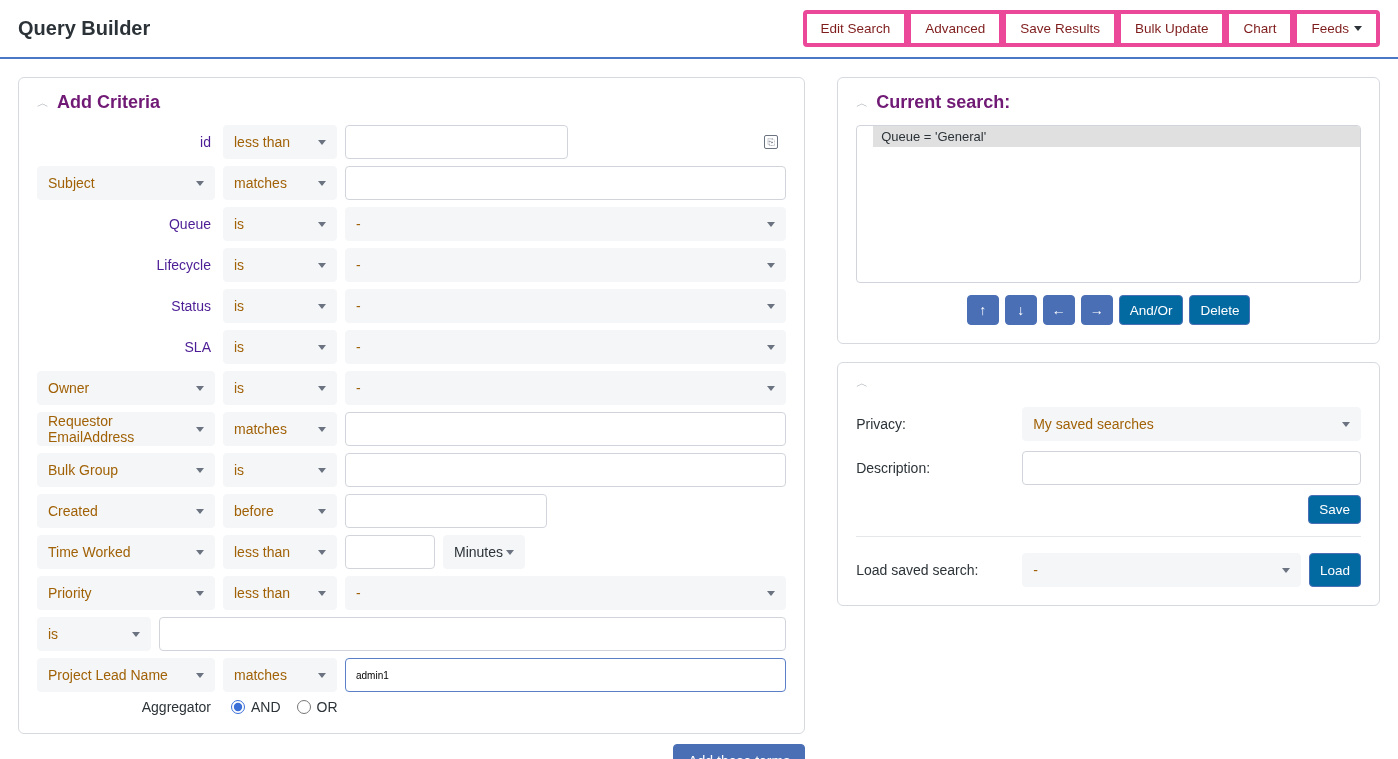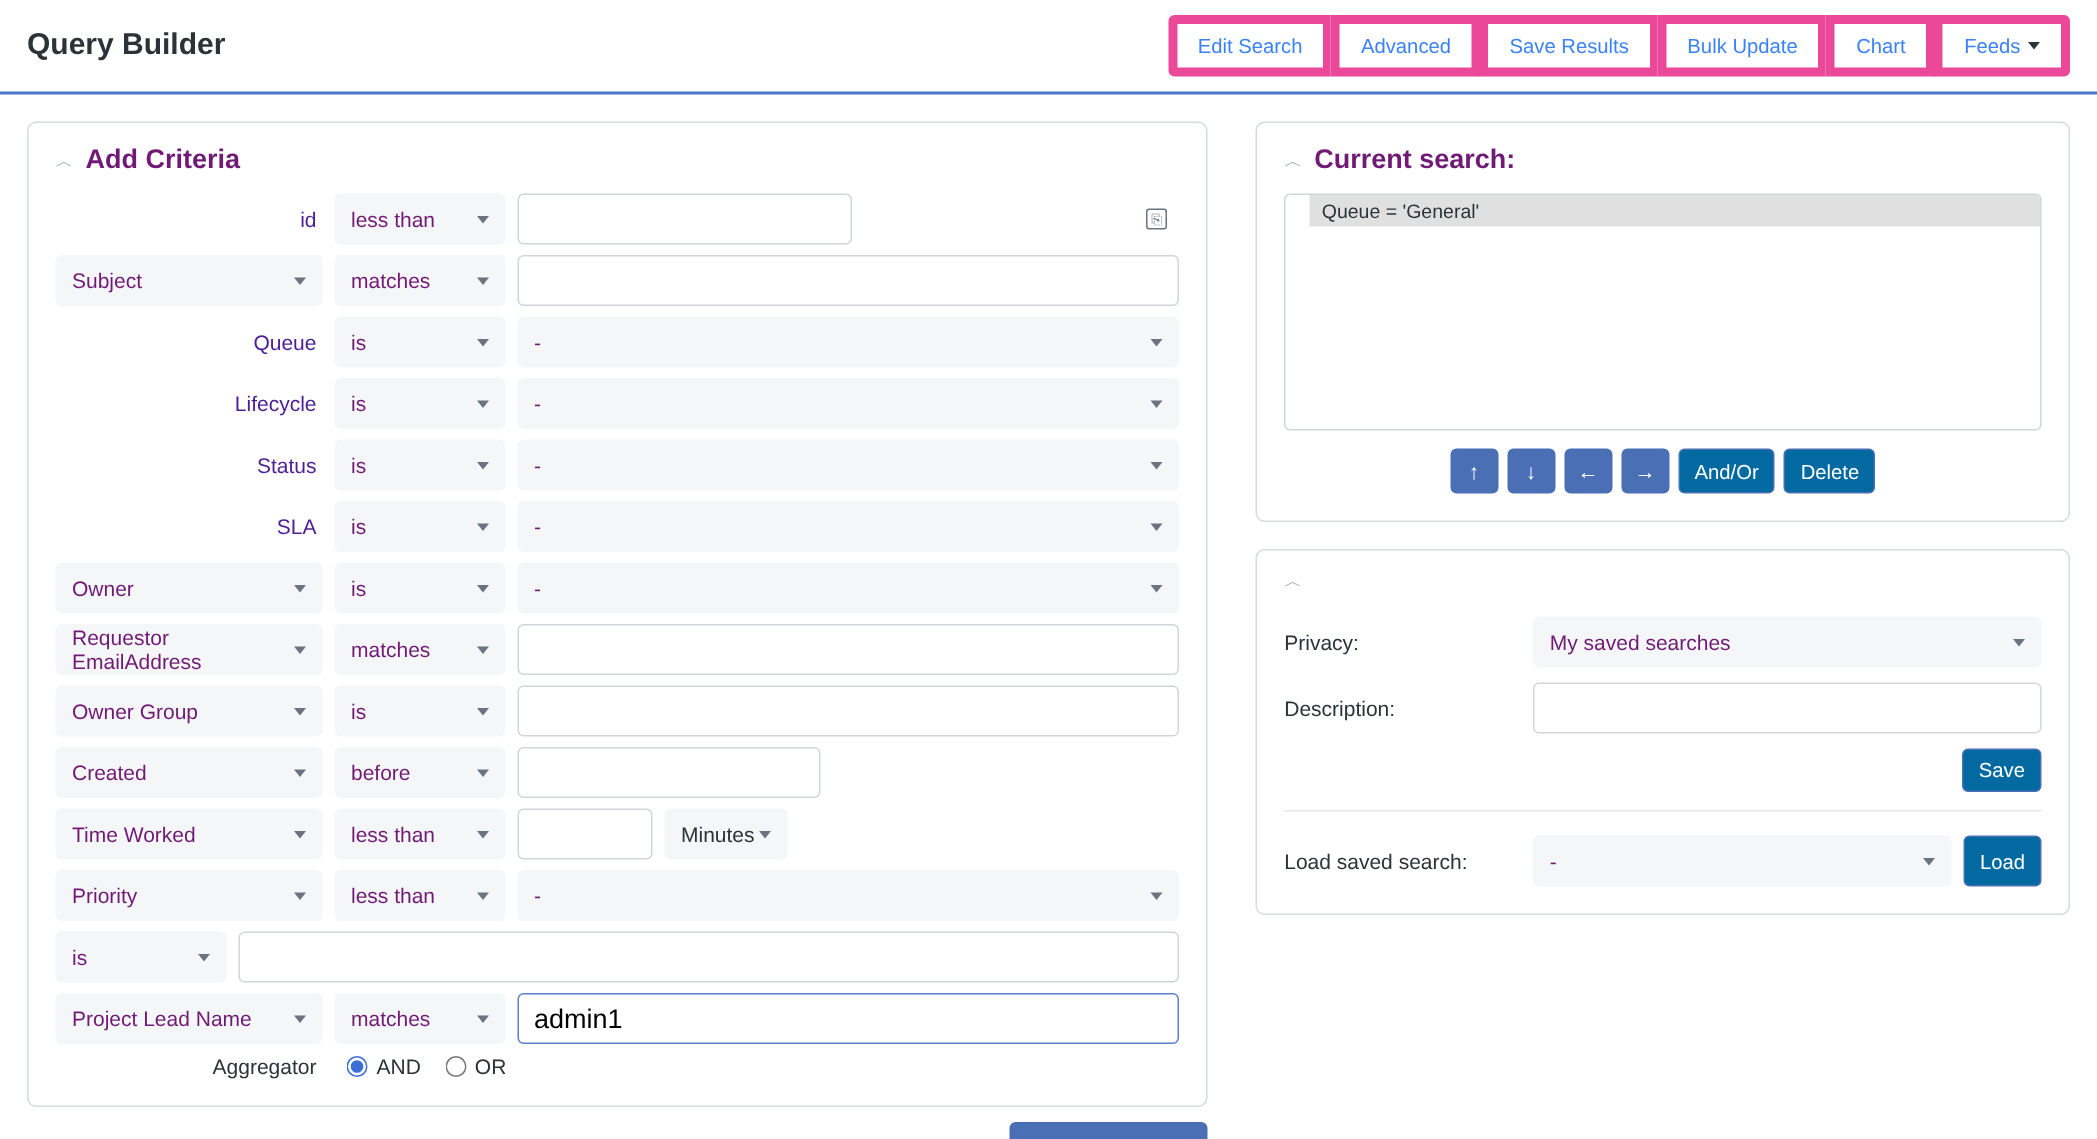--- a/index.html
+++ b/index.html
@@ -1,39 +1,39 @@
 <!DOCTYPE html>
 <html><head>
 <meta charset="utf-8">
 <style>
   * { box-sizing: border-box; margin: 0; padding: 0; }
   body { font-family: -apple-system, BlinkMacSystemFont, "Segoe UI", Arial, sans-serif; font-size: 14px; color: #2c3338; background: #fff; }
   .header { display: flex; justify-content: space-between; align-items: center; padding: 10px 18px 10px 18px; border-bottom: 2px solid #4a77c6; }
   .header h1 { font-size: 20px; font-weight: 600; color: #2c3338; }
   .toolbar { display: flex; }
-  .toolbar .tb-btn { background: #fff; border: 6px solid #ec4899; padding: 7px 14px; font-size: 13.5px; color: #3b82f6; cursor: pointer; margin-left: -1px; display: flex; align-items: center; gap: 5px; }
+  .toolbar .tb-btn { background: #fff; border: 4px solid #ec4899; padding: 7px 14px; font-size: 13.5px; color: #7f1d1d; cursor: pointer; margin-left: -1px; display: flex; align-items: center; gap: 5px; }
   .toolbar .tb-btn:first-child { border-top-left-radius: 4px; border-bottom-left-radius: 4px; }
   .toolbar .tb-btn:last-child { border-top-right-radius: 4px; border-bottom-right-radius: 4px; }
   .main { display: flex; gap: 32px; padding: 18px; align-items: flex-start; }
   .left-col { flex: 1.45; }
   .right-col { flex: 1; display: flex; flex-direction: column; gap: 18px; }
   .panel { border: 1px solid #d6d9de; border-radius: 6px; padding: 14px 18px 18px 18px; background: #fff; }
   .panel-header { display: flex; align-items: center; gap: 8px; margin-bottom: 12px; }
   .panel-header .chev { color: #a6acb3; font-size: 12px; line-height: 1; }
   .panel-header h2 { font-size: 18px; font-weight: 600; color: #701a75; }
   .crit-row { display: flex; align-items: center; gap: 8px; margin-bottom: 7px; }
   .crit-label-col { width: 178px; display: flex; justify-content: flex-end; }
   .label-static { font-size: 14px; color: #4c1d95; text-align: right; padding-right: 4px; }
-  .select-box, .select-sm, .select-val { position: relative; background: #f5f6f8; border: 1px solid #f5f6f8; border-radius: 4px; height: 34px; display: flex; align-items: center; padding: 0 26px 0 10px; font-size: 14px; color: #701a75; cursor: pointer; }
+  .select-box, .select-sm, .select-val { position: relative; background: #f5f6f8; border: 1px solid #f5f6f8; border-radius: 4px; height: 34px; display: flex; align-items: center; padding: 0 26px 0 10px; font-size: 14px; color: #a16207; cursor: pointer; }
   .select-box { width: 178px; }
   .select-sm { width: 114px; }
   .select-val { flex: 1; }
   .select-unit { width: 82px; background: #f5f6f8; border: 1px solid #f5f6f8; border-radius: 4px; height: 34px; display: flex; align-items: center; padding: 0 22px 0 10px; font-size: 14px; position: relative; cursor: pointer; }
   .caret::after { content: ""; position: absolute; right: 10px; top: 50%; margin-top: -2px; width: 0; height: 0; border-left: 4px solid transparent; border-right: 4px solid transparent; border-top: 5px solid #6b7280; }
-  .text-input { flex: 1; height: 34px; border: 1px solid #d1d5db; border-radius: 4px; padding: 0 10px; font-size: 18px; background: #fff; }
+  .text-input { flex: 1; height: 34px; border: 1px solid #d1d5db; border-radius: 4px; padding: 0 10px; font-size: 10px; background: #fff; }
   .text-input-narrow { width: 202px; height: 34px; border: 1px solid #d1d5db; border-radius: 4px; padding: 0 10px; font-size: 14px; background: #fff; }
   .text-input-small { width: 90px; height: 34px; border: 1px solid #d1d5db; border-radius: 4px; padding: 0 10px; font-size: 14px; background: #fff; }
   .text-input.active { border-color: #5b7fc7; }
   .id-input { flex: 1; height: 34px; border: 1px solid #d1d5db; border-radius: 4px; padding: 0 30px 0 10px; font-size: 14px; background: #fff; position: relative; }
   .id-wrap { flex: 1; position: relative; }
   .id-wrap .icon { position: absolute; right: 8px; top: 50%; transform: translateY(-50%); width: 14px; height: 14px; border: 1.5px solid #6b7280; border-radius: 2px; display: flex; align-items: center; justify-content: center; font-size: 9px; color: #6b7280; }
   .agg-row { display: flex; align-items: center; gap: 16px; margin-top: 6px; padding-left: 0; }
   .agg-row .agg-label { width: 178px; text-align: right; padding-right: 4px; }
   .agg-row label { display: flex; align-items: center; gap: 6px; font-size: 14px; cursor: pointer; }
   .actions { display: flex; flex-direction: column; align-items: flex-end; gap: 8px; margin-top: 10px; }
@@ -141,21 +141,21 @@
       <div class="crit-row">
         <div class="crit-label-col">
             <div class="select-box caret">Requestor EmailAddress</div>
           </div>
         <div class="select-sm caret">matches</div>
         <input class="text-input" value="" style="">
       </div>
 
       <div class="crit-row">
         <div class="crit-label-col">
-            <div class="select-box caret">Owner Group</div>
+            <div class="select-box caret">Bulk Group</div>
           </div>
         <div class="select-sm caret">is</div>
         <input class="text-input" value="" style="">
       </div>
 
       <div class="crit-row">
         <div class="crit-label-col">
             <div class="select-box caret">Created</div>
           </div>
         <div class="select-sm caret">before</div>

